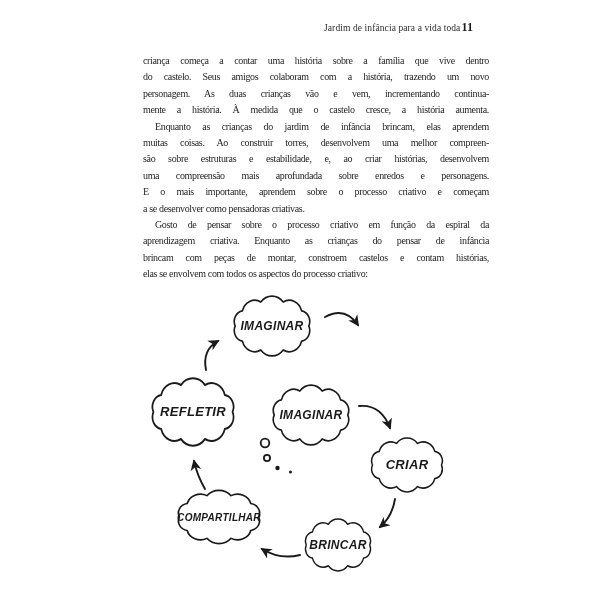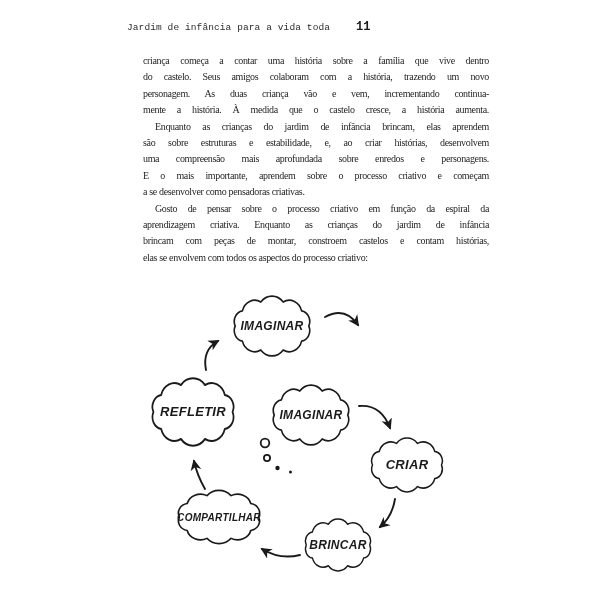--- a/index.html
+++ b/index.html
@@ -2,22 +2,22 @@
 <html><head>
 <meta charset="utf-8">
 <style>
   html,body{margin:0;padding:0;background:#888;}
   .page{
     position:relative; width:600px; height:600px; background:#ffffff;
     overflow:hidden; font-family:"Liberation Serif", serif;
   }
   .running-head{
     position:absolute; top:20px; left:127px; width:346px;
-    display:flex; justify-content:flex-start; align-items:baseline; gap:26px;
-    font-family:Liberation Mono, monospace; font-size:9.5px;
+    display:flex; justify-content:flex-end; align-items:baseline; gap:1px;
+    font-family:Liberation Serif, serif; font-size:9.5px;
     color:#2c2c2c; letter-spacing:0.1px;
   }
   .running-head .pagenum{ font-weight:bold; font-size:12px; color:#1c1c1c; }
   .body-text{
     position:absolute; top:53px; left:143px; width:346px;
     font-size:10px; line-height:16.4px; letter-spacing:-0.35px;
     color:#1f1f1f;
   }
   .line{ text-align:justify; text-justify:inter-word; }
   .line.fill{ text-align-last:justify; }
@@ -40,29 +40,30 @@
 <div class="page">
 
   <div class="running-head">
     <span>Jardim de infância para a vida toda</span>
     <span class="pagenum">11</span>
   </div>
 
   <div class="body-text">
       <div class="line fill"><span>criança começa a contar uma história sobre a família que vive dentro</span></div>
       <div class="line fill"><span>do castelo. Seus amigos colaboram com a história, trazendo um novo</span></div>
-      <div class="line fill"><span>personagem. As duas criança vão e vem, incrementando continua-</span></div>
+      <div class="line fill"><span>personagem. As duas crianças vão e vem, incrementando continua-</span></div>
       <div class="line fill"><span>mente a história. À medida que o castelo cresce, a história aumenta.</span></div>
       <div class="line fill indent"><span>Enquanto as crianças do jardim de infância brincam, elas aprendem</span></div>
+      <div class="line fill"><span>muitas coisas. Ao construir torres, desenvolvem uma melhor compreen-</span></div>
       <div class="line fill"><span>são sobre estruturas e estabilidade, e, ao criar histórias, desenvolvem</span></div>
       <div class="line fill"><span>uma compreensão mais aprofundada sobre enredos e personagens.</span></div>
       <div class="line fill"><span>E o mais importante, aprendem sobre o processo criativo e começam</span></div>
       <div class="line"><span>a se desenvolver como pensadoras criativas.</span></div>
       <div class="line fill indent"><span>Gosto de pensar sobre o processo criativo em função da </span><span class="it">espiral da</span></div>
-      <div class="line fill"><span class="it">aprendizagem criativa</span><span>. Enquanto as crianças do jardim de infância</span></div>
+      <div class="line fill"><span class="it">aprendizagem criativa</span><span>. Enquanto as crianças do pensar de infância</span></div>
       <div class="line fill"><span>brincam com peças de montar, constroem castelos e contam histórias,</span></div>
       <div class="line"><span>elas se envolvem com todos os aspectos do processo criativo:</span></div>
     </div>
 
   <svg class="diagram" width="360" height="320" viewBox="130 280 360 320">
     <defs>
       <marker id="ah" viewBox="0 0 10 10" refX="7.5" refY="5" markerWidth="6.5" markerHeight="6.5" orient="auto">
         <path d="M0,0.6 L9,5 L0,9.4 L2.6,5 Z" fill="#1a1a1a"></path>
       </marker>
       <path id="cloud" d="M -46,0

